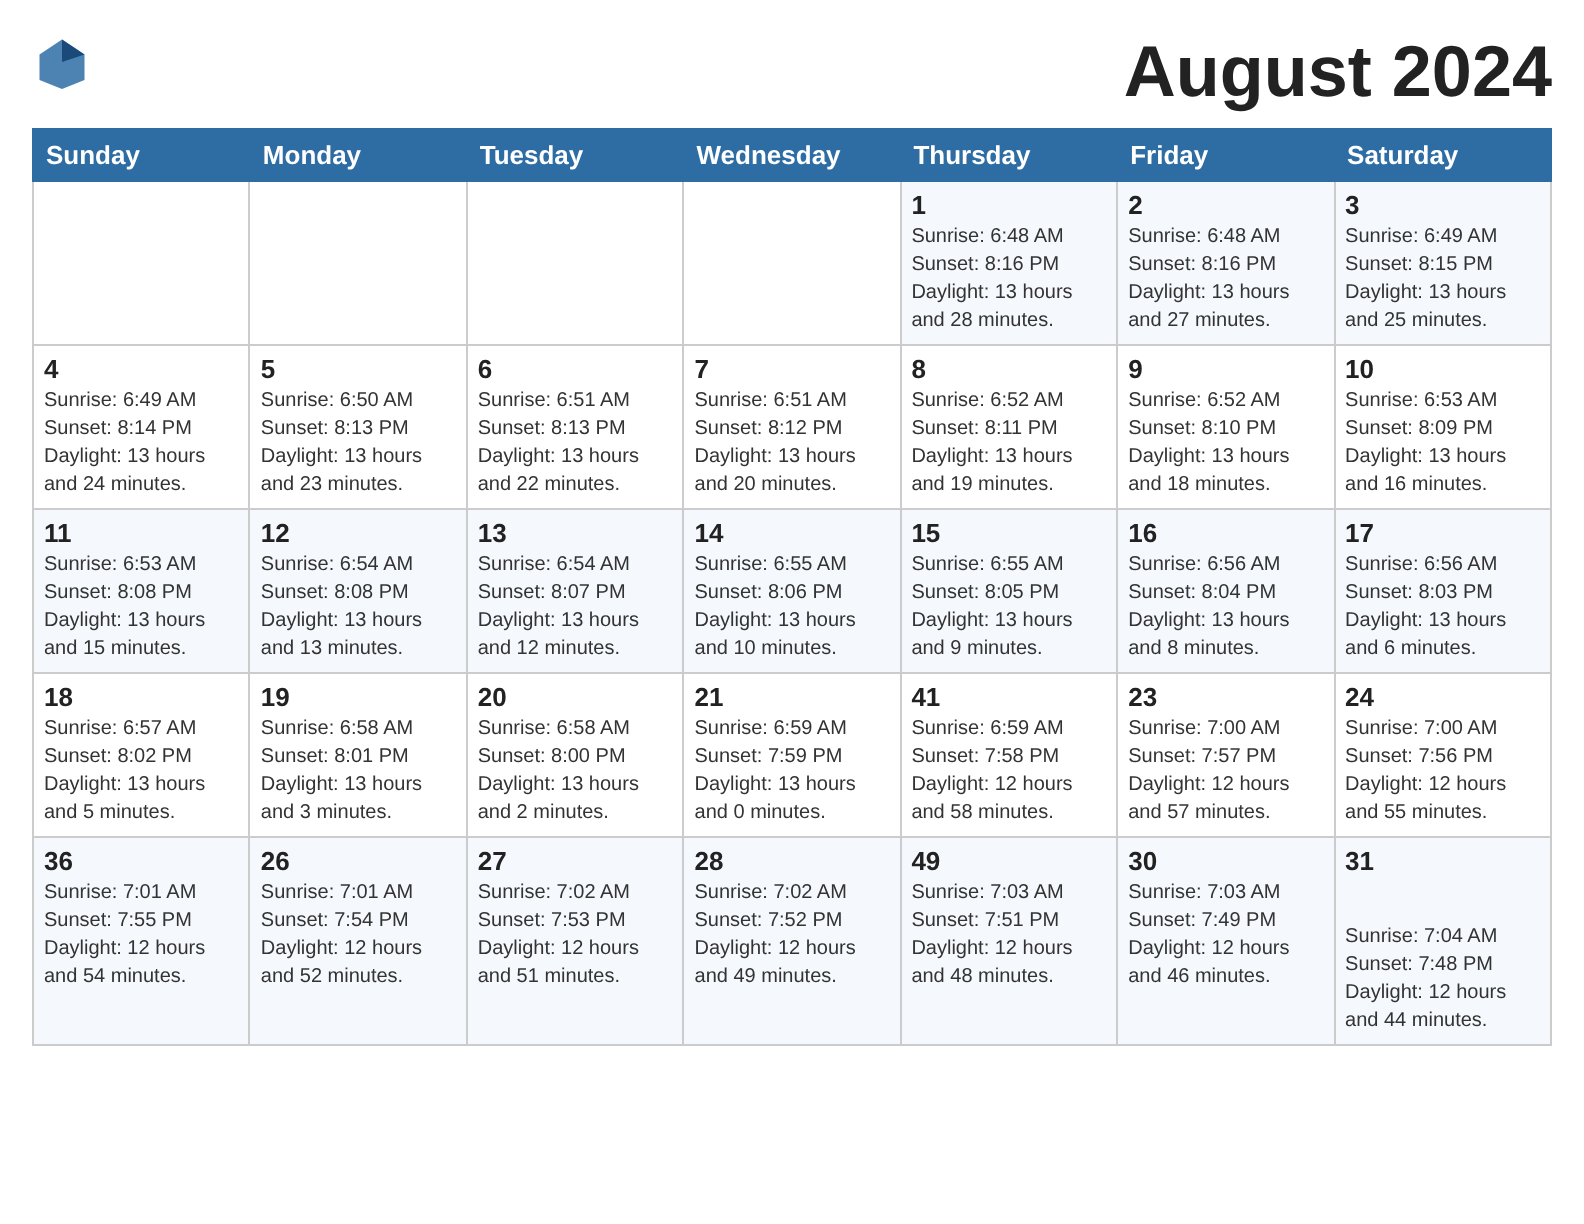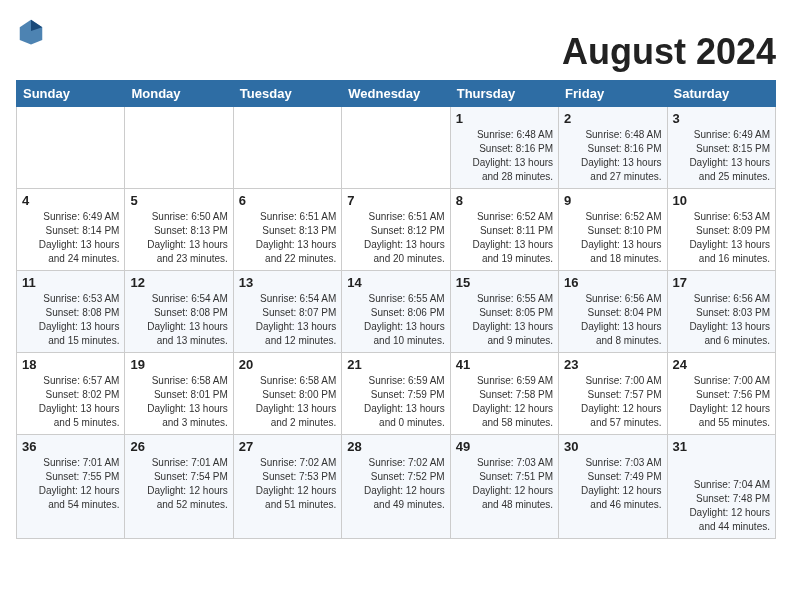--- a/index.html
+++ b/index.html
@@ -27,21 +27,20 @@
       line-height: 1.1;
     }
     .logo-general { color: #333; }
     .logo-blue { color: #2e6da4; }
     .logo-icon {
       width: 30px;
       height: 30px;
     }
     .title-block {
       text-align: right;
-      margin-top: 16px;
     }
     .month-year {
       font-size: 36px;
       font-weight: bold;
       color: #222;
       line-height: 1.1;
     }
     .location {
       font-size: 14px;
       color: #444;
@@ -77,21 +76,20 @@
     .day-number {
       font-weight: bold;
       font-size: 13px;
       margin-bottom: 2px;
       color: #222;
     }
     .day-info {
       font-size: 10px;
       color: #333;
       line-height: 1.4;
-      text-align: right;
     }
     .empty-cell {
       background: #fff !important;
     }
   </style>
 </head>
 <body>
 
 <div class="header">
   <div class="logo">

